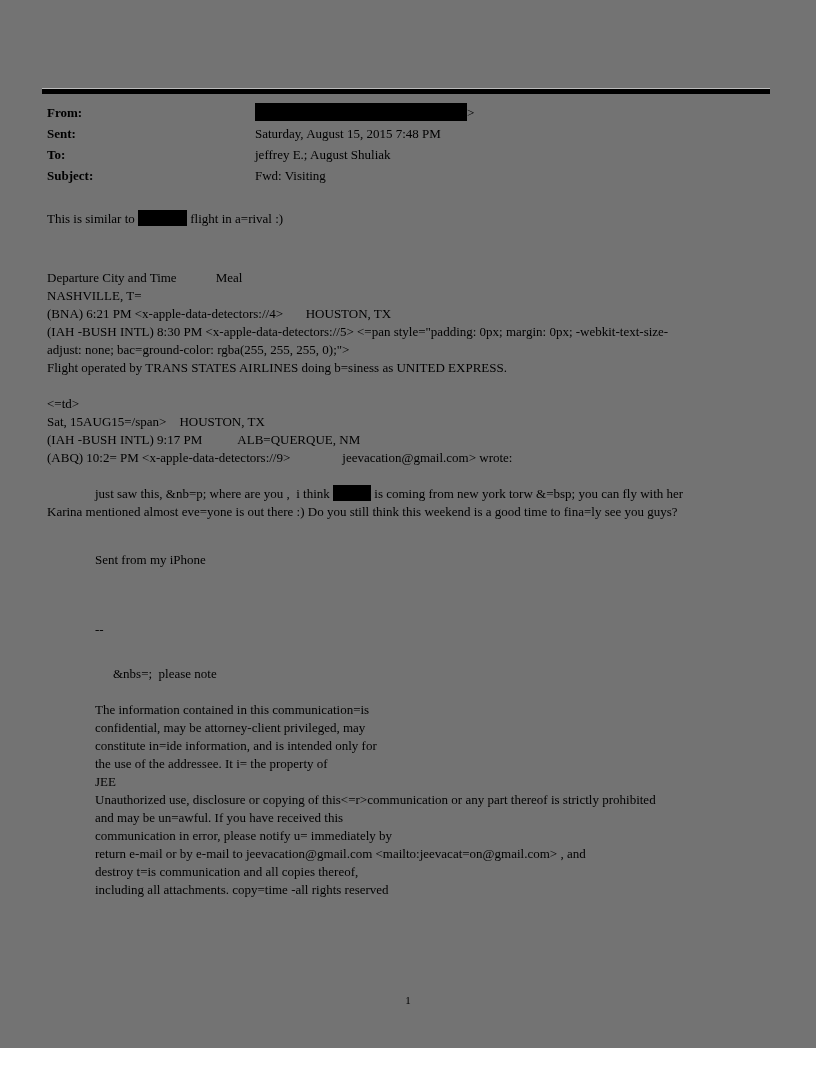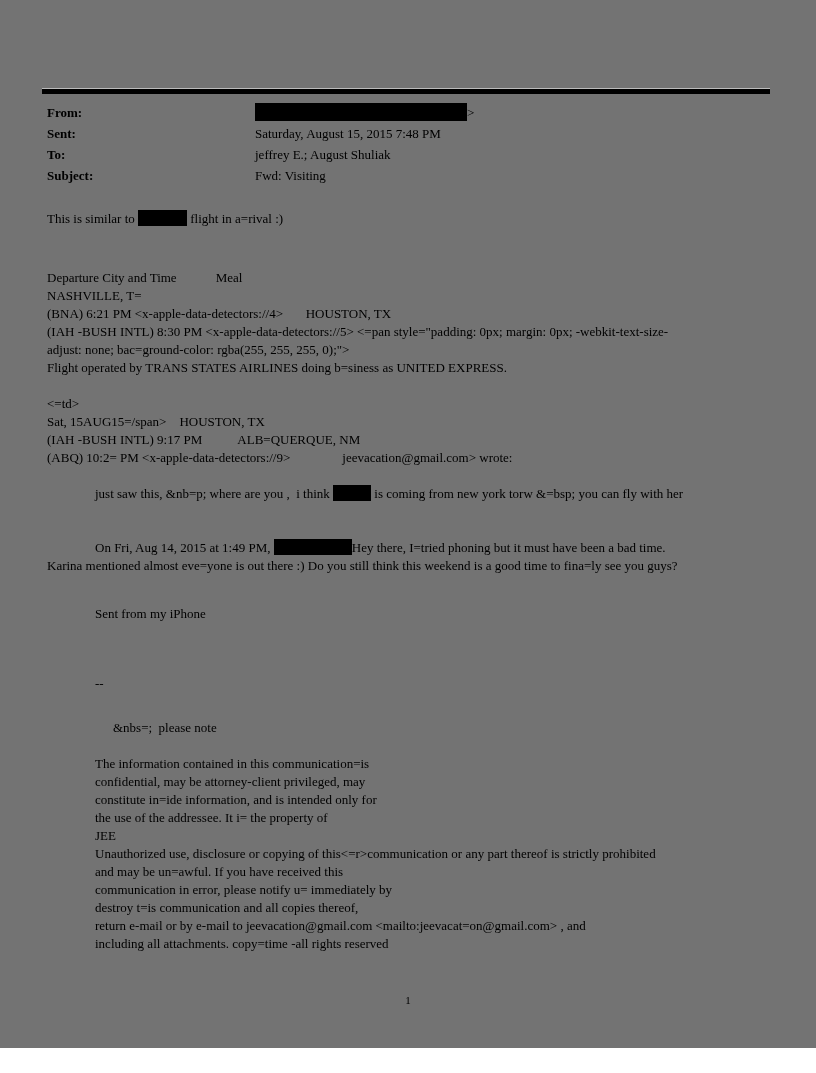--- a/index.html
+++ b/index.html
@@ -110,34 +110,33 @@
       <div class="line" style="margin-top: 0px; padding-left: 0px;"><span>NASHVILLE, T=</span></div>
       <div class="line" style="margin-top: 0px; padding-left: 0px;"><span>(BNA) 6:21 PM &lt;x-apple-data-detectors://4&gt;       HOUSTON, TX</span></div>
       <div class="line" style="margin-top: 0px; padding-left: 0px;"><span>(IAH -BUSH INTL) 8:30 PM &lt;x-apple-data-detectors://5&gt; &lt;=pan style="padding: 0px; margin: 0px; -webkit-text-size-</span></div>
       <div class="line" style="margin-top: 0px; padding-left: 0px;"><span>adjust: none; bac=ground-color: rgba(255, 255, 255, 0);"&gt;</span></div>
       <div class="line" style="margin-top: 0px; padding-left: 0px;"><span>Flight operated by TRANS STATES AIRLINES doing b=siness as UNITED EXPRESS.</span></div>
       <div class="line" style="margin-top: 18px; padding-left: 0px;"><span>&lt;=td&gt;</span></div>
       <div class="line" style="margin-top: 0px; padding-left: 0px;"><span>Sat, 15AUG15=/span&gt;    HOUSTON, TX</span></div>
       <div class="line" style="margin-top: 0px; padding-left: 0px;"><span>(IAH -BUSH INTL) 9:17 PM           ALB=QUERQUE, NM</span></div>
       <div class="line" style="margin-top: 0px; padding-left: 0px;"><span>(ABQ) 10:2= PM &lt;x-apple-data-detectors://9&gt;                jeevacation@gmail.com&gt; wrote:</span></div>
       <div class="line" style="margin-top: 18px; padding-left: 48px;"><span>just saw this, &amp;nb=p; where are you ,  i think </span><span class="redaction" style="width: 38px;"></span><span> is coming from new york torw &amp;=bsp; you can fly with her</span></div>
-      <div class="line" style="margin-top: 36px; padding-left: 48px;"><span>On Fri, Aug 14, 2015 at 1:49 PM, </span><span class="redaction" style="width: 78px;"></span><span>Hey there, I=tried phoning but it must have been a bad time.</span></div>
       <div class="line" style="margin-top: 0px; padding-left: 0px;"><span>Karina mentioned almost eve=yone is out there :) Do you still think this weekend is a good time to fina=ly see you guys?</span></div>
       <div class="line" style="margin-top: 30px; padding-left: 48px;"><span>Sent from my iPhone</span></div>
       <div class="line" style="margin-top: 52px; padding-left: 48px;"><span>--</span></div>
       <div class="line" style="margin-top: 26px; padding-left: 66px;"><span>&amp;nbs=;  please note</span></div>
       <div class="line" style="margin-top: 18px; padding-left: 48px;"><span>The information contained in this communication=is</span></div>
       <div class="line" style="margin-top: 0px; padding-left: 48px;"><span>confidential, may be attorney-client privileged, may</span></div>
       <div class="line" style="margin-top: 0px; padding-left: 48px;"><span>constitute in=ide information, and is intended only for</span></div>
       <div class="line" style="margin-top: 0px; padding-left: 48px;"><span>the use of the addressee. It i= the property of</span></div>
       <div class="line" style="margin-top: 0px; padding-left: 48px;"><span>JEE</span></div>
       <div class="line" style="margin-top: 0px; padding-left: 48px;"><span>Unauthorized use, disclosure or copying of this&lt;=r&gt;communication or any part thereof is strictly prohibited</span></div>
       <div class="line" style="margin-top: 0px; padding-left: 48px;"><span>and may be un=awful. If you have received this</span></div>
       <div class="line" style="margin-top: 0px; padding-left: 48px;"><span>communication in error, please notify u= immediately by</span></div>
+      <div class="line" style="margin-top: 0px; padding-left: 48px;"><span>return e-mail or by e-mail to jeevacation@gmail.com &lt;mailto:jeevacat=on@gmail.com&gt; , and</span></div>
       <div class="line" style="margin-top: 0px; padding-left: 48px;"><span>destroy t=is communication and all copies thereof,</span></div>
-      <div class="line" style="margin-top: 0px; padding-left: 48px;"><span>return e-mail or by e-mail to jeevacation@gmail.com &lt;mailto:jeevacat=on@gmail.com&gt; , and</span></div>
       <div class="line" style="margin-top: 0px; padding-left: 48px;"><span>including all attachments. copy=time -all rights reserved</span></div>
     </div>
 
   <div class="page-num">1</div>
   <div class="doc-id">EFTA_R1_01262817</div>
 
 </div>
 
 </body></html>

